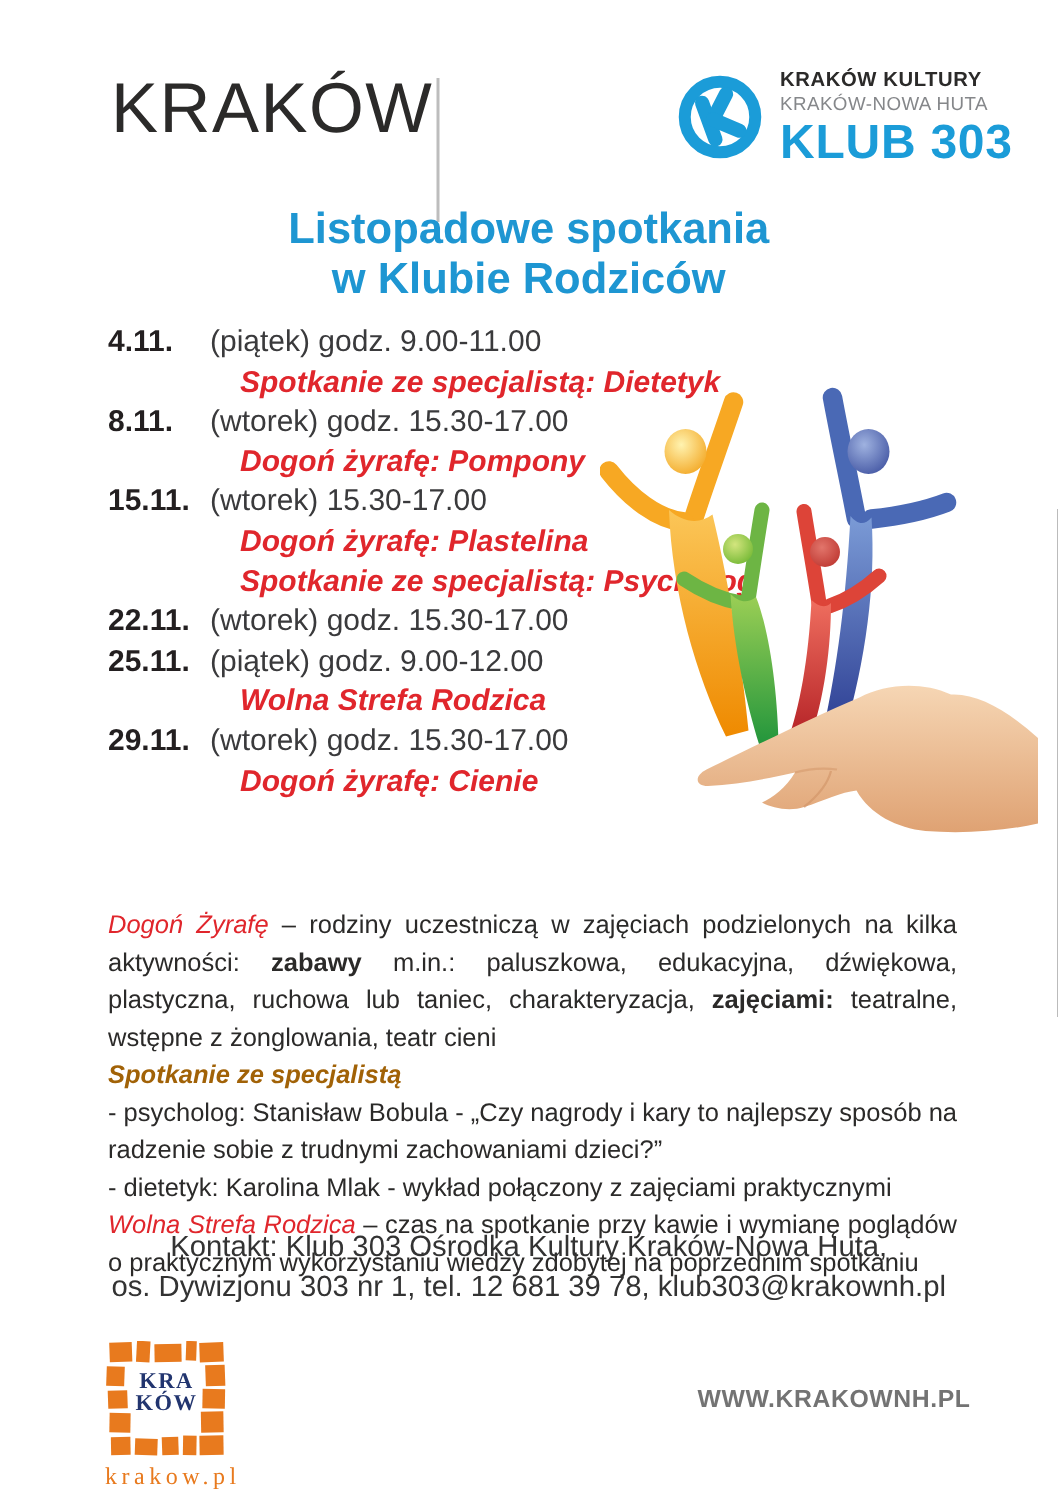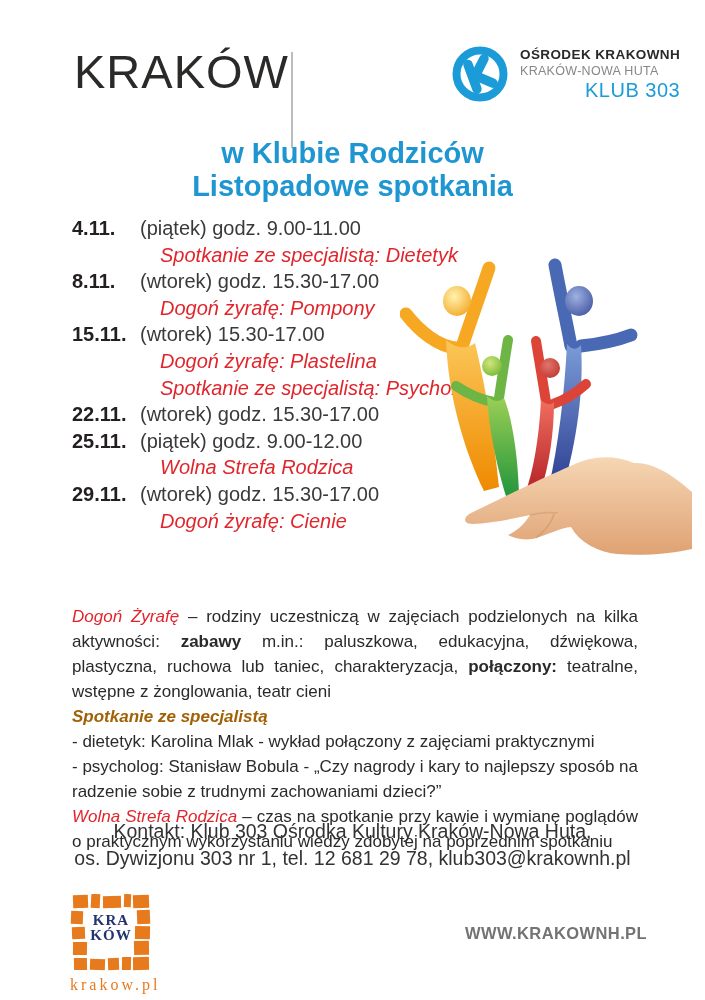--- a/index.html
+++ b/index.html
@@ -10,29 +10,29 @@
   }
   
   .k-wordmark{position:absolute;left:74px;top:44px;font-size:47px;font-weight:400;
     letter-spacing:1px;color:#2b2a29;}
   .k-divider{position:absolute;left:291px;top:52px;width:2px;height:96px;background:#bdbdbd;}
   .club-logo{position:absolute;left:452px;top:46px;display:flex;align-items:center;}
   .club-icon{width:56px;height:56px;}
   .club-text{margin-left:12px;line-height:1;}
   .club-line1{font-size:13.5px;font-weight:700;color:#2b2a29;letter-spacing:.4px;}
   .club-line2{font-size:12.5px;color:#85878a;margin-top:3px;letter-spacing:.3px;}
-  .club-line3{font-size:20px;font-weight:400;color:#1b9cd8;margin-top:3px;letter-spacing:.5px;text-align:right;}
+  .club-line3{font-size:32px;font-weight:700;color:#1b9cd8;margin-top:3px;letter-spacing:.5px;text-align:right;}
   
   .title{position:absolute;left:0;top:137px;width:100%;text-align:center;
     color:#1e96d2;font-size:29px;font-weight:700;line-height:33px;}
   
   .schedule{position:absolute;left:72px;top:215px;width:480px;font-size:20px;line-height:26.6px;}
   .sch-date{display:inline-block;width:60px;text-align:left;font-weight:700;color:#231f20;margin-right:8px;}
   .sch-info{color:#3a3a3c;}
-  .sch-event{padding-left:88px;color:#e0262c;font-weight:400;font-style:italic;}
+  .sch-event{padding-left:88px;color:#e0262c;font-weight:700;font-style:italic;}
   
   .figures-art{position:absolute;left:400px;top:250px;width:292px;height:312px;}
   
   .description{position:absolute;left:72px;top:604px;width:566px;font-size:17px;line-height:25px;color:#2b2a29;}
   .description p{margin:0;text-align:justify;}
   .red-lead{color:#e0262c;font-weight:400;font-style:italic;}
   .red-heading{color:#a16207;font-weight:700;font-style:italic;text-align:left !important;}
   .bullet{text-align:justify;}
   .b{font-weight:700;}
   
@@ -57,29 +57,29 @@
   <div class="club-logo">
     <svg class="club-icon" viewBox="0 0 56 56">
       <circle cx="28" cy="28" r="23.5" fill="#ffffff" stroke="#1b9cd8" stroke-width="8"></circle>
       <g transform="rotate(-20 28 28)" stroke="#1b9cd8" stroke-width="9.5" stroke-linecap="round">
         <line x1="20" y1="15" x2="20" y2="41"></line>
         <line x1="37" y1="15" x2="23" y2="28"></line>
         <line x1="23" y1="28" x2="37" y2="41"></line>
       </g>
     </svg>
     <div class="club-text">
-      <div class="club-line1">OŚRODEK KRAKOWNH</div>
+      <div class="club-line1">KRAKÓW KULTURY</div>
       <div class="club-line2">KRAKÓW-NOWA HUTA</div>
       <div class="club-line3">KLUB 303</div>
     </div>
   </div>
 
   <div class="title">
+    <div>Listopadowe spotkania</div>
     <div>w Klubie Rodziców</div>
-    <div>Listopadowe spotkania</div>
   </div>
 
   <div class="schedule">
     <div class="sch-line"><span class="sch-date">4.11.</span><span class="sch-info">(piątek) godz. 9.00-11.00</span></div>
     <div class="sch-event">Spotkanie ze specjalistą: Dietetyk</div>
     <div class="sch-line"><span class="sch-date">8.11.</span><span class="sch-info">(wtorek) godz. 15.30-17.00</span></div>
     <div class="sch-event">Dogoń żyrafę: Pompony</div>
     <div class="sch-line"><span class="sch-date">15.11.</span><span class="sch-info">(wtorek) 15.30-17.00</span></div>
     <div class="sch-event">Dogoń żyrafę: Plastelina</div>
     <div class="sch-event">Spotkanie ze specjalistą: Psycholog</div>
@@ -163,30 +163,30 @@
                C140,229 100,249 71,263 C63,267 63,274 72,274
                C92,273 112,269 130,265 C124,275 115,282 108,285
                C115,289 127,291 136,288 C149,284 161,278 171,277
                C180,293 198,302 217,304 C242,306 270,304 292,299 Z" fill="url(#gHand)"></path>
       <path d="M136,288 C146,280 152,272 154,264" stroke="#d19366" stroke-width="1.5" fill="none" opacity="0.6"></path>
       <path d="M130,265 C141,262 150,262 158,263" stroke="#d19366" stroke-width="1.5" fill="none" opacity="0.5"></path>
     </g>
   </svg>
 
   <div class="description">
-    <p><span class="red-lead">Dogoń Żyrafę</span><span> – rodziny uczestniczą w zajęciach podzielonych na kilka aktywności: </span><span class="b">zabawy</span><span> m.in.: paluszkowa, edukacyjna, dźwiękowa, plastyczna, ruchowa lub taniec, charakteryzacja, </span><span class="b">połączony:</span><span> teatralne, wstępne z żonglowania, teatr cieni</span></p>
+    <p><span class="red-lead">Dogoń Żyrafę</span><span> – rodziny uczestniczą w zajęciach podzielonych na kilka aktywności: </span><span class="b">zabawy</span><span> m.in.: paluszkowa, edukacyjna, dźwiękowa, plastyczna, ruchowa lub taniec, charakteryzacja, </span><span class="b">zajęciami:</span><span> teatralne, wstępne z żonglowania, teatr cieni</span></p>
     <p class="red-heading">Spotkanie ze specjalistą</p>
+    <p class="bullet">-  psycholog: Stanisław Bobula - „Czy nagrody i kary to najlepszy sposób na radzenie sobie z trudnymi zachowaniami dzieci?”</p>
     <p class="bullet">-  dietetyk: Karolina Mlak - wykład połączony z zajęciami praktycznymi</p>
-    <p class="bullet">-  psycholog: Stanisław Bobula - „Czy nagrody i kary to najlepszy sposób na radzenie sobie z trudnymi zachowaniami dzieci?”</p>
     <p><span class="red-lead">Wolna Strefa Rodzica</span><span> – czas na spotkanie przy kawie i wymianę poglądów o praktycznym wykorzystaniu wiedzy zdobytej na poprzednim spotkaniu</span></p>
   </div>
 
   <div class="contact">
     <div>Kontakt: Klub 303 Ośrodka Kultury Kraków-Nowa Huta,</div>
-    <div>os. Dywizjonu 303 nr 1, tel. 12 681 29 78, klub303@krakownh.pl</div>
+    <div>os. Dywizjonu 303 nr 1, tel. 12 681 39 78, klub303@krakownh.pl</div>
   </div>
 
   <div class="city-logo">
     <svg width="86" height="80" viewBox="0 0 86 80">
       <g fill="#e87a1e">
         <rect x="3" y="1" width="15" height="13" transform="rotate(-2 10 7)"></rect>
         <rect x="21" y="0" width="9" height="14" transform="rotate(3 25 7)"></rect>
         <rect x="33" y="2" width="18" height="12" transform="rotate(-1 42 8)"></rect>
         <rect x="54" y="0" width="7" height="13" transform="rotate(2 57 6)"></rect>
         <rect x="63" y="1" width="16" height="13" transform="rotate(-2 71 7)"></rect>

